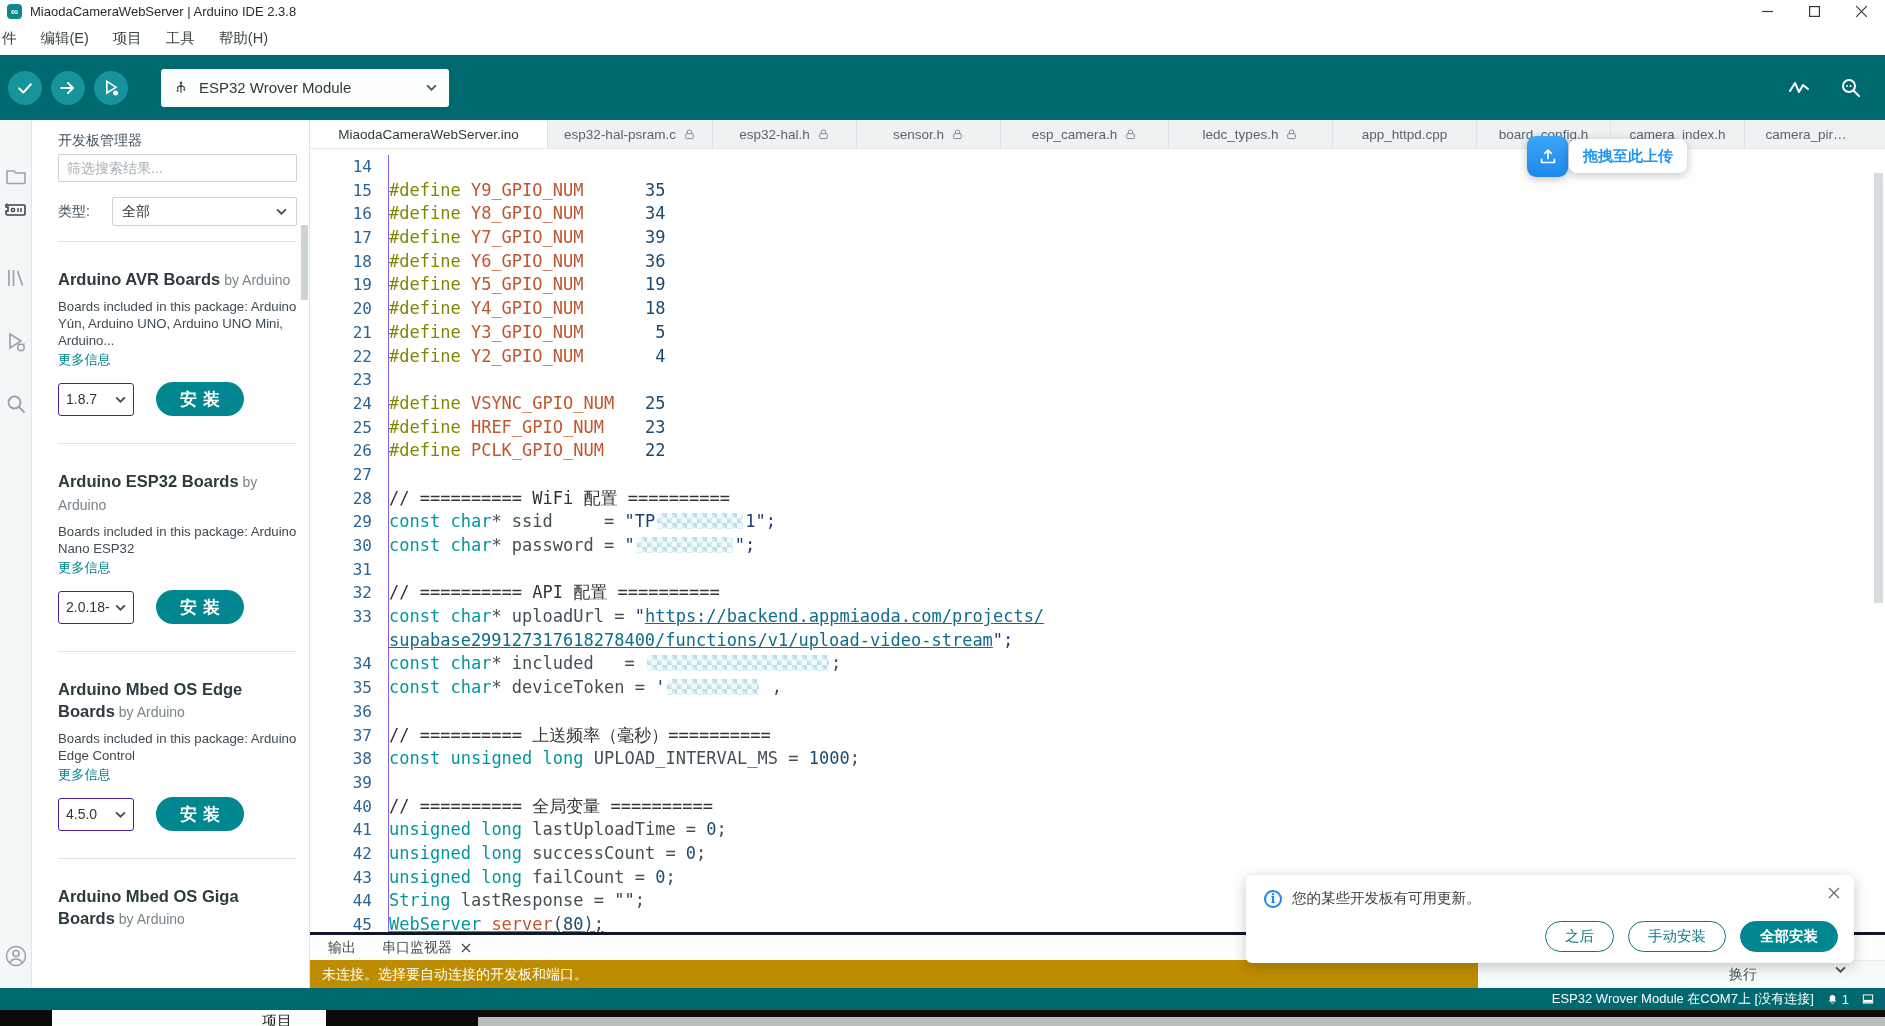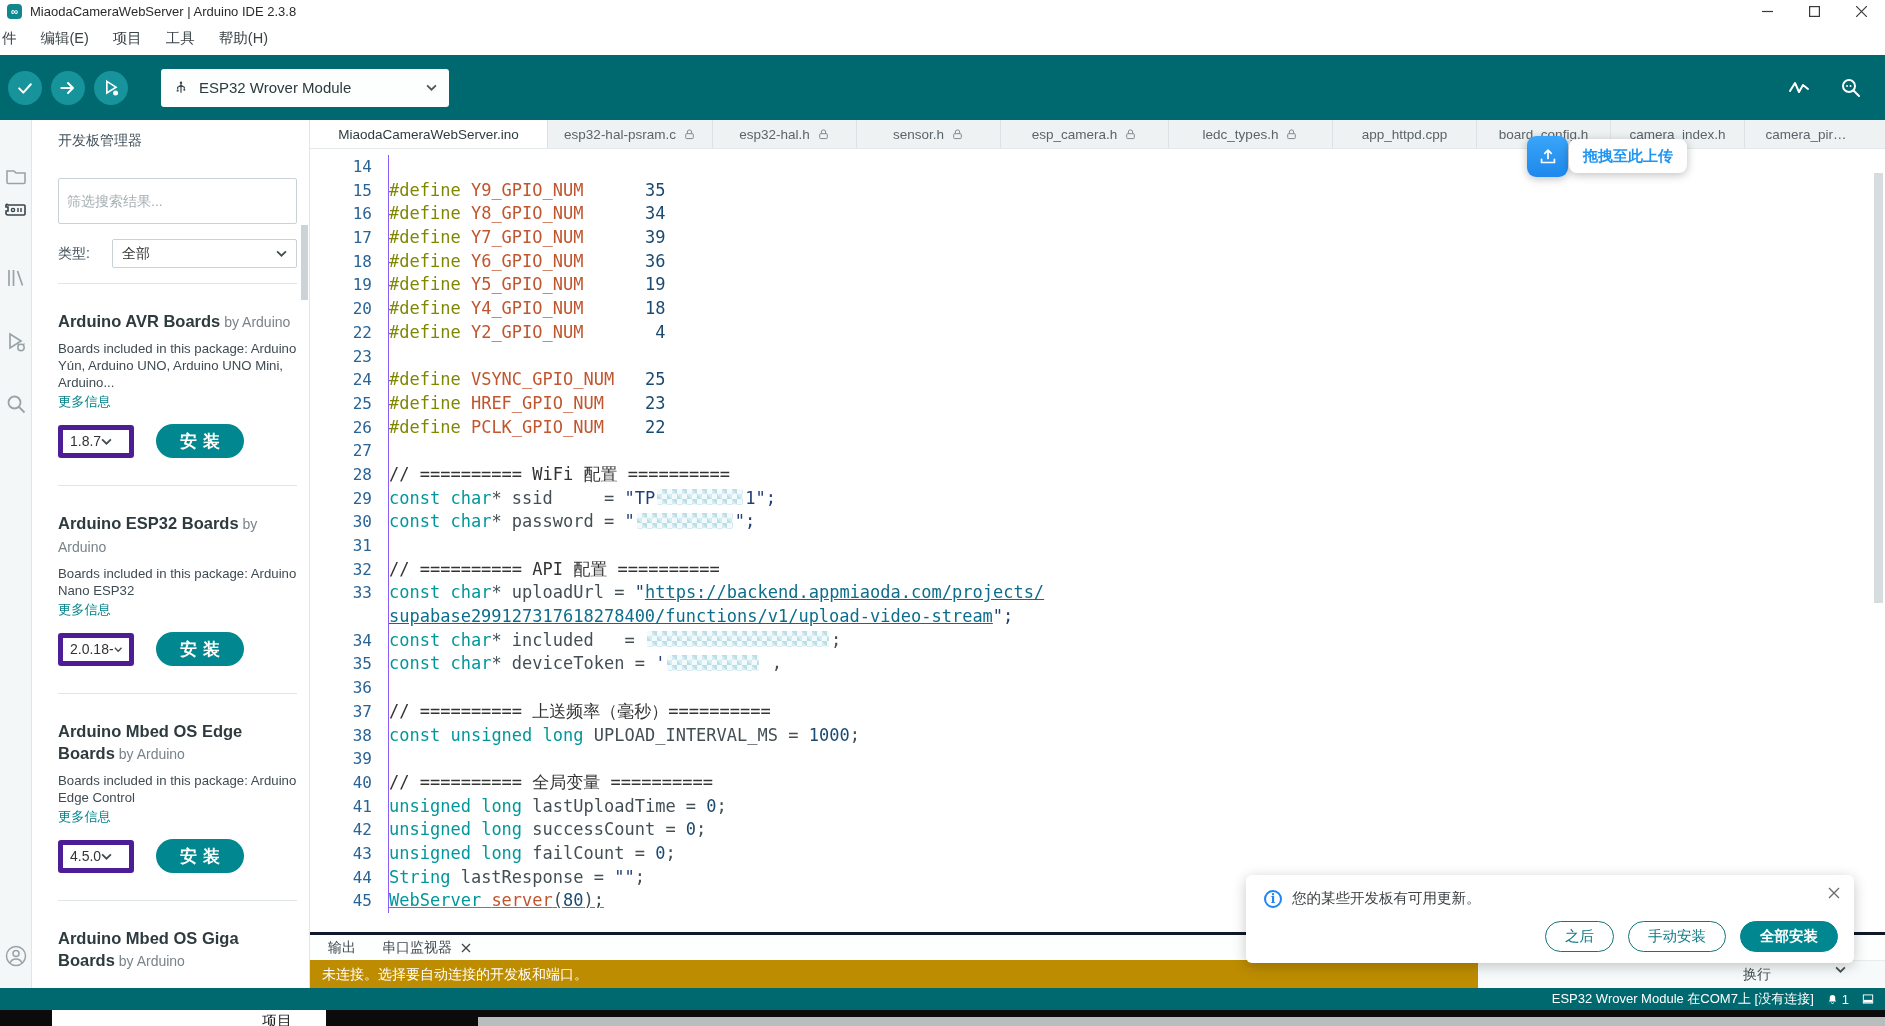--- a/index.html
+++ b/index.html
@@ -25,38 +25,38 @@
   .board-label{flex:1;font-size:15px;color:#2d3a3e;margin-left:10px;}
   .tb-right{margin-left:auto;display:flex;gap:28px;margin-right:22px;}
   
   .main{display:flex;height:868px;}
   .activitybar{position:relative;width:32px;background:#f4f7f7;border-right:1px solid #e0e6e8;box-sizing:border-box;flex:0 0 32px;}
   .act-ic{position:absolute;left:4px;width:24px;height:24px;color:#99a3a7;}
   .act-ic.sel{color:#38444a;}
   .sidepanel{position:relative;width:278px;flex:0 0 278px;background:#fff;border-right:1px solid #e0e6e8;
     box-sizing:border-box;padding:8px 12px 0 26px;overflow:hidden;}
   .sp-title{font-size:14px;color:#42505a;margin-top:4px;}
-  .sp-search{margin-top:28px;width:100%;height:46px;border:1px solid #c9d2d5;border-radius:2px;
+  .sp-search{margin-top:4px;width:100%;height:28px;border:1px solid #c9d2d5;border-radius:2px;
     box-sizing:border-box;font-size:14px;padding:0 8px;color:#0369a1;outline:none;background:#fff;}
   .sp-search::placeholder{color:#a7afb3;}
   .type-row{margin-top:15px;display:flex;align-items:center;}
   .type-label{font-size:14px;color:#42505a;}
   .type-select{margin-left:22px;flex:1;height:27px;border:1px solid #c9d2d5;border-radius:2px;
     display:flex;align-items:center;padding:0 9px;font-size:14px;color:#333;justify-content:space-between;}
   .cards{margin-top:15px;border-top:1px solid #e0e6e8;}
   .board-card{padding:26px 0 27px;border-bottom:1px solid #e0e6e8;}
   .board-card:last-child{border-bottom:none;}
   .card-title{font-size:16.5px;line-height:22px;color:#2d3a3e;}
   .card-name{font-weight:bold;}
   .card-by{font-weight:normal;font-size:14px;color:#79838a;}
   .card-desc{margin-top:7px;font-size:13.2px;line-height:17px;color:#3f4b52;}
   .card-link{display:inline-block;margin-top:2px;font-size:13.2px;color:#00828a;text-decoration:none;}
   .card-controls{margin-top:13px;display:flex;align-items:center;}
-  .ver-select{width:76px;height:33px;border:5px solid #4c1d95;border-radius:3px;display:flex;align-items:center;
-    padding:0 7px;box-sizing:border-box;font-size:14px;color:#333;overflow:hidden;white-space:nowrap;}
+  .ver-select{width:76px;height:33px;border:1px solid #4c1d95;border-radius:3px;display:flex;align-items:center;
+    justify-content:space-between;padding:0 7px;box-sizing:border-box;font-size:14px;color:#333;overflow:hidden;white-space:nowrap;}
   .install-btn{margin-left:22px;height:34px;border:none;border-radius:17px;background:#00878f;color:#fff;
     font-weight:bold;font-size:17px;padding:0 18px 0 24px;letter-spacing:6px;}
   .sp-scroll{position:absolute;right:1px;top:105px;width:7px;height:75px;background:#ccd3d6;}
   
   .editor{flex:1;display:flex;flex-direction:column;min-width:0;position:relative;}
   .tabbar{height:28px;background:#eef2f3;border-bottom:1px solid #e3e8ea;display:flex;overflow:hidden;flex:0 0 28px;}
   .tab{display:flex;align-items:center;justify-content:center;gap:7px;font-size:13.5px;color:#5b6468;
     border-right:1px solid #dde3e5;box-sizing:border-box;white-space:nowrap;overflow:hidden;}
   .tab.active{background:#fff;color:#2f3b40;}
   .tab:nth-child(1){width:238px}.tab:nth-child(2){width:165px}.tab:nth-child(3){width:144px}
@@ -84,21 +84,21 @@
   .drag-tip{margin:3px 0 0 1px;height:34px;border-radius:8px;background:#fff;display:flex;align-items:center;
     padding:0 14px;color:#1f95f2;font-size:15px;font-weight:bold;box-shadow:0 2px 10px rgba(0,0,0,.25);white-space:nowrap;}
   
   .bottompanel{flex:0 0 53px;border-top:3px solid #0f172a;display:flex;flex-direction:column;background:#fdfefe;}
   .bp-tabs{height:25px;display:flex;align-items:center;padding-left:18px;font-size:14px;color:#3f4a4e;gap:26px;}
   .bp-tab{display:flex;align-items:center;gap:9px;}
   .bp-right{margin-left:auto;margin-right:36px;color:#7b8589;}
   .bp-warnrow{height:28px;display:flex;}
   .warn-left{flex:0 0 1168px;background:#bd8c00;color:#fff;font-size:14px;line-height:28px;padding-left:12px;box-sizing:border-box;white-space:nowrap;overflow:hidden;}
   .warn-right{flex:1;background:#f7fafa;position:relative;border-top:1px solid #e8eced;}
-  .le-label{position:absolute;left:265px;top:5px;font-size:14px;color:#434f54;font-family:Liberation Serif, serif;}
+  .le-label{position:absolute;left:251px;top:5px;font-size:14px;color:#434f54;font-family:Liberation Serif, serif;}
   .le-caret{position:absolute;left:357px;top:5px;color:#434f54;}
   
   .statusbar{height:22px;background:#00696f;display:flex;align-items:center;justify-content:flex-end;
     gap:12px;padding-right:10px;color:#fff;font-size:13px;}
   .sb-group{display:flex;align-items:center;gap:3px;}
   
   .desktop{position:relative;height:16px;background:#0b0b0b;overflow:hidden;}
   .desk-frag{position:absolute;left:52px;top:0;width:274px;height:16px;background:#fff;overflow:hidden;}
   .desk-frag span{position:absolute;left:210px;top:2px;font-size:15px;color:#222;}
   .desk-gray{position:absolute;left:478px;right:0;top:7px;bottom:0;background:#b8bdbe;}
@@ -364,20 +364,24 @@
             </div>
             <div class="code-row">
               <div class="ln">19</div>
               <div class="cl"><span class="tok pp">#define</span><span class="tok pl"> </span><span class="tok mac">Y5_GPIO_NUM</span><span class="tok pl">      </span><span class="tok num">19</span></div>
             </div>
             <div class="code-row">
               <div class="ln">20</div>
               <div class="cl"><span class="tok pp">#define</span><span class="tok pl"> </span><span class="tok mac">Y4_GPIO_NUM</span><span class="tok pl">      </span><span class="tok num">18</span></div>
             </div>
             <div class="code-row">
+              <div class="ln">21</div>
+              <div class="cl"><span class="tok pp">#define</span><span class="tok pl"> </span><span class="tok mac">Y3_GPIO_NUM</span><span class="tok pl">       </span><span class="tok num">5</span></div>
+            </div>
+            <div class="code-row">
               <div class="ln">22</div>
               <div class="cl"><span class="tok pp">#define</span><span class="tok pl"> </span><span class="tok mac">Y2_GPIO_NUM</span><span class="tok pl">       </span><span class="tok num">4</span></div>
             </div>
             <div class="code-row">
               <div class="ln">23</div>
               <div class="cl"></div>
             </div>
             <div class="code-row">
               <div class="ln">24</div>
               <div class="cl"><span class="tok pp">#define</span><span class="tok pl"> </span><span class="tok mac">VSYNC_GPIO_NUM</span><span class="tok pl">   </span><span class="tok num">25</span></div>

